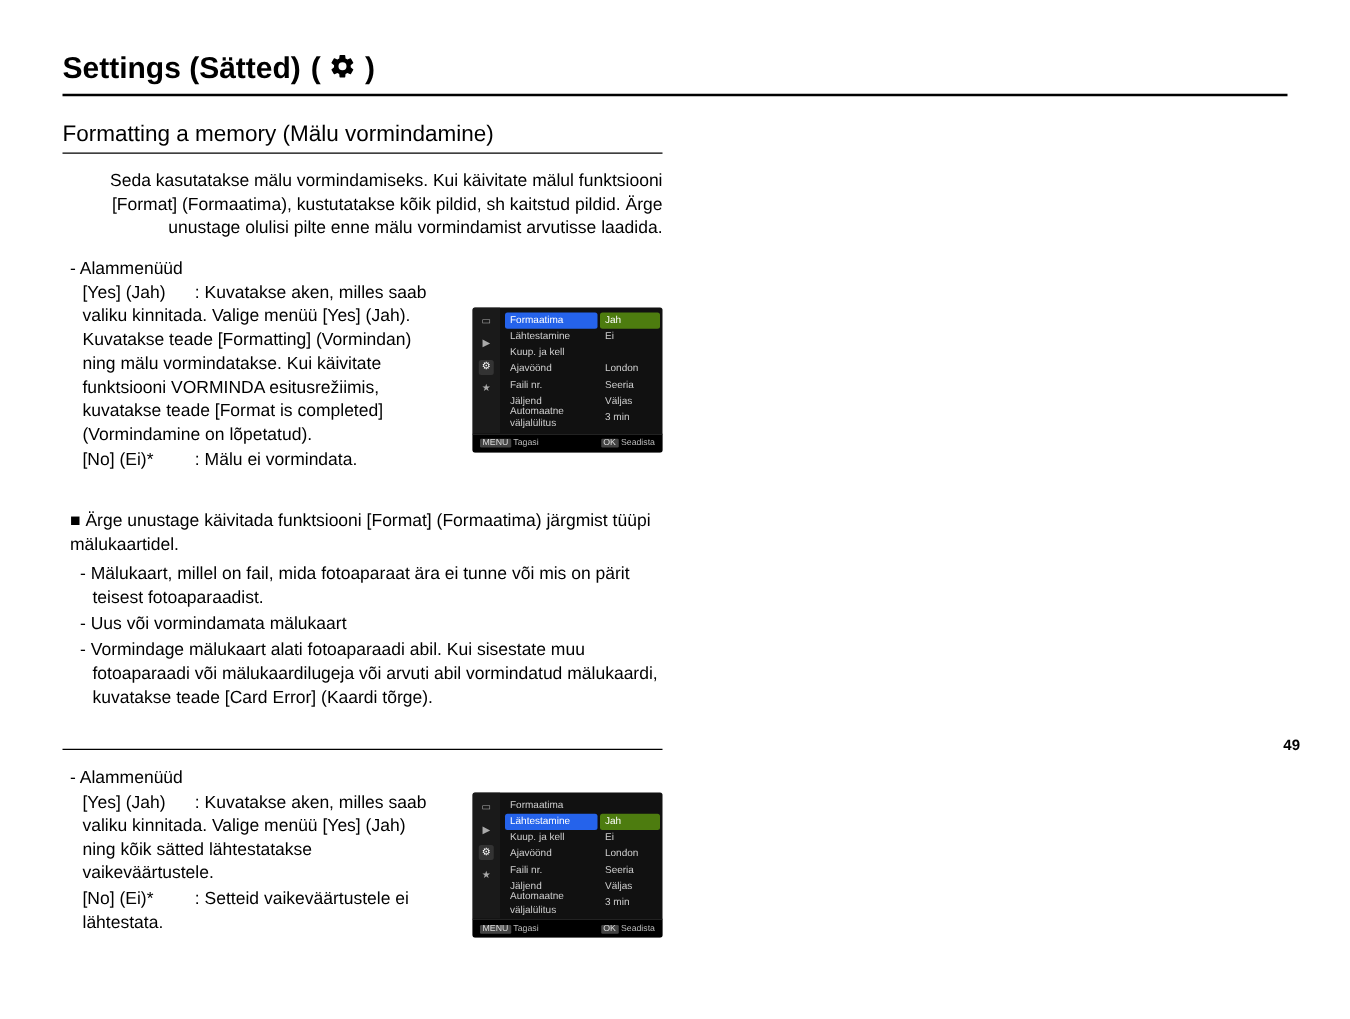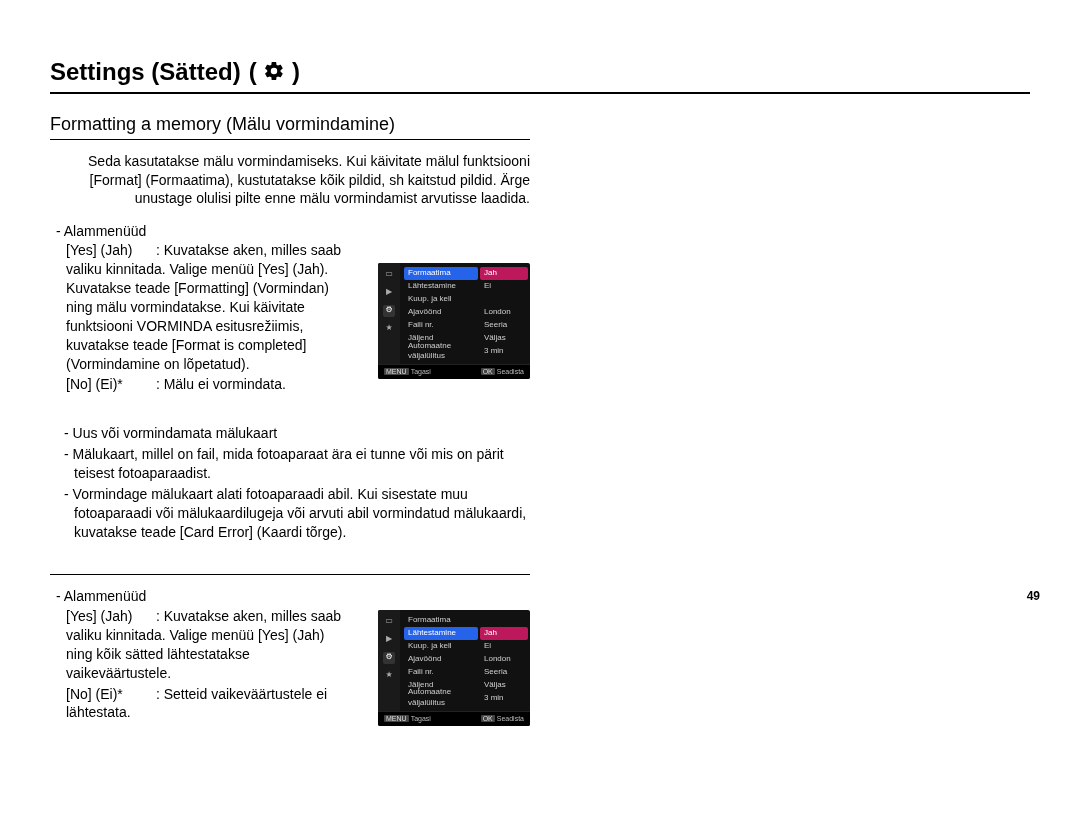--- a/index.html
+++ b/index.html
@@ -8,21 +8,21 @@
     width: 1080px;
     height: 815px;
     background: #fff;
     font-family: Arial, Helvetica, sans-serif;
     color: #000;
     font-size: 14px;
     line-height: 1.35;
   }
   .page {
     box-sizing: border-box;
-    padding: 56px 50px 30px 50px;
+    padding: 39px 50px 30px 50px;
     width: 1080px;
     height: 632px;
     position: relative;
   }
   .title-row {
     display: flex;
     align-items: center;
     gap: 8px;
     margin-bottom: 4px;
   }
@@ -162,21 +162,21 @@
     width: 48px;
     padding: 4px 2px 0 0;
   }
   .mini-right .row {
     height: 13px;
     display: flex;
     align-items: center;
     padding-left: 4px;
   }
   .mini-right .row.hi {
-    background: #be185d;
+    background: #4d7c0f;
     color: #fff;
     border-radius: 2px;
   }
   .mini-foot {
     height: 14px;
     background: #000;
     display: flex;
     align-items: center;
     justify-content: space-between;
     padding: 0 6px;
@@ -253,23 +253,24 @@
               </div>
               <div class="mini-foot">
                 <span><span class="k">MENU</span>Tagasi</span>
                 <span><span class="k">OK</span>Seadista</span>
               </div>
             </div>
       </div>
     </div>
 
     <div class="note-block">
+      <span class="note-lead">■ Ärge unustage käivitada funktsiooni [Format] (Formaatima) järgmist tüüpi mälukaartidel.</span>
       <ul>
+            <li>Mälukaart, millel on fail, mida fotoaparaat ära ei tunne või mis on pärit teisest fotoaparaadist.</li>
             <li>Uus või vormindamata mälukaart</li>
-            <li>Mälukaart, millel on fail, mida fotoaparaat ära ei tunne või mis on pärit teisest fotoaparaadist.</li>
             <li>Vormindage mälukaart alati fotoaparaadi abil. Kui sisestate muu fotoaparaadi või mälukaardilugeja või arvuti abil vormindatud mälukaardi, kuvatakse teade [Card Error] (Kaardi tõrge).</li>
           </ul>
     </div>
   </div>
 
   <div class="col">
     <hr class="section-rule">
 
     <div class="submenu-block">
       <div class="submenu-label">- Alammenüüd</div>

